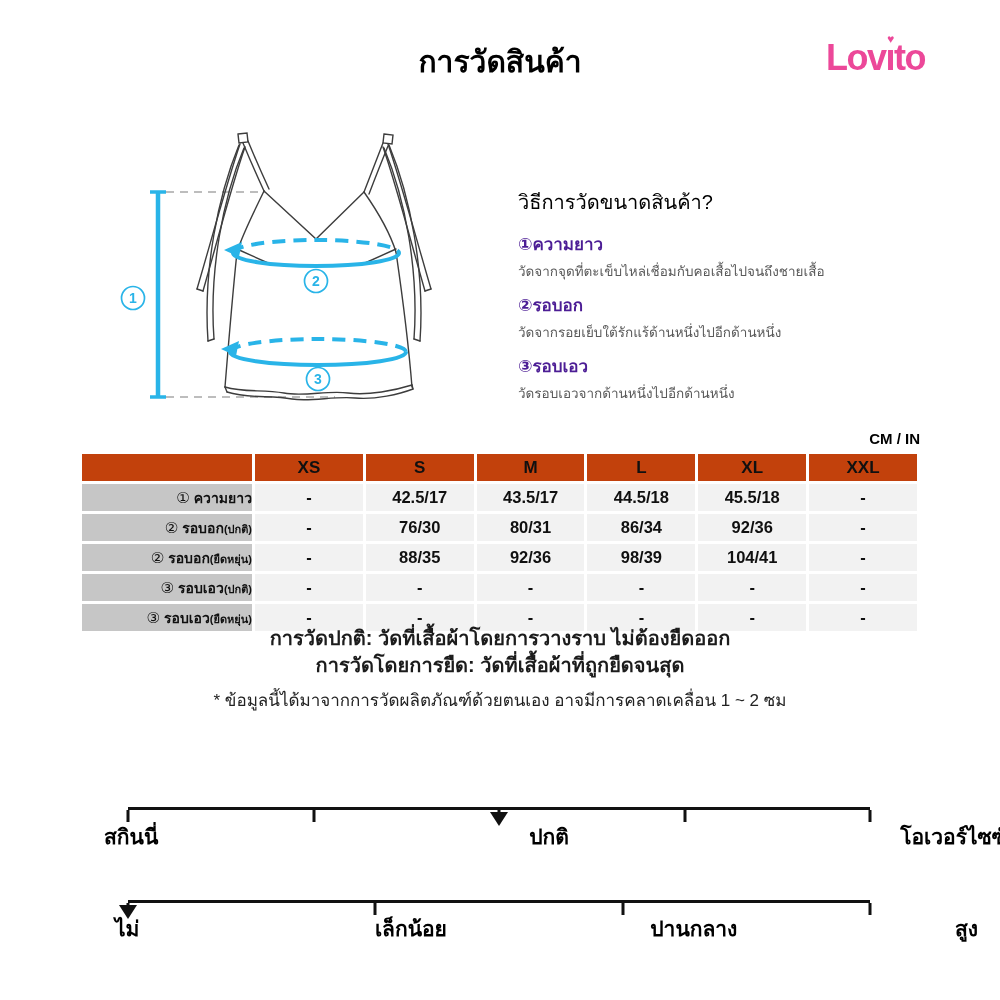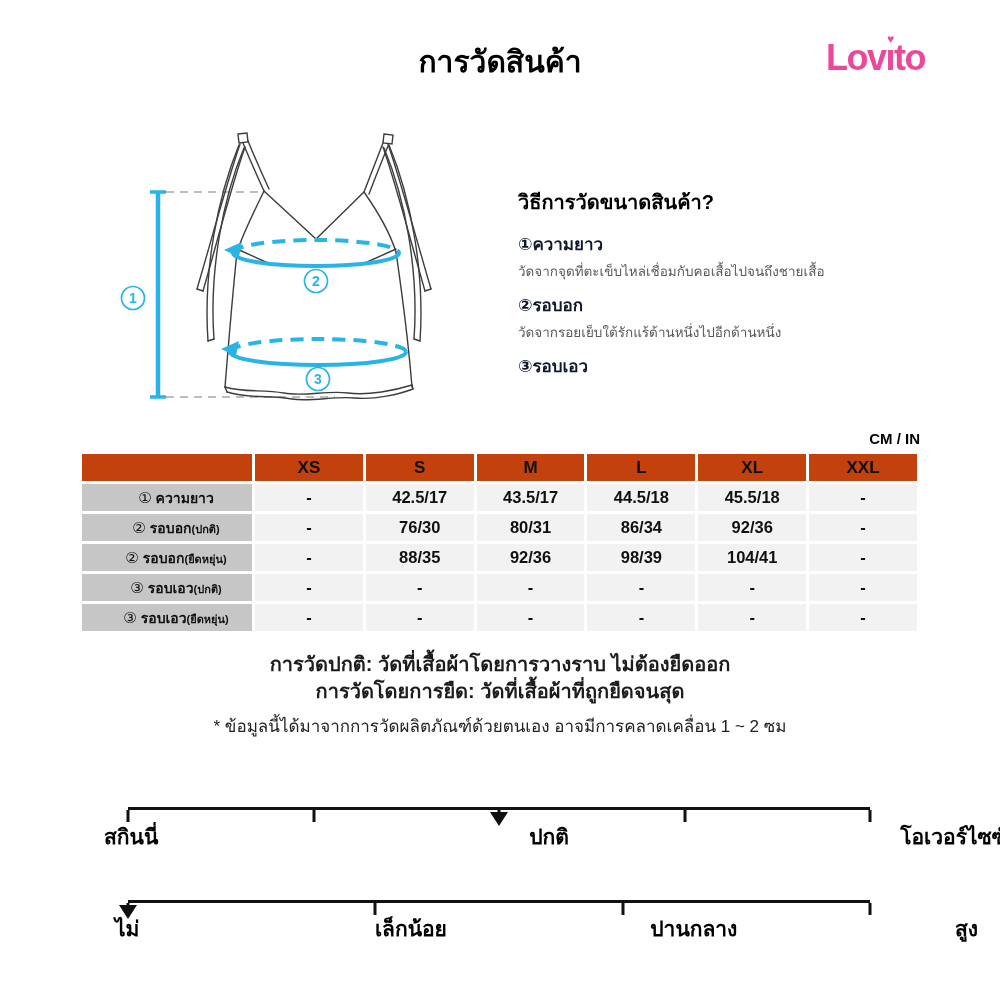--- a/index.html
+++ b/index.html
@@ -19,46 +19,46 @@
   }
   .logo-i { position:relative; display:inline-block; }
   .logo-heart {
     position:absolute; top:-4px; left:50%; transform:translateX(-50%);
     font-size:12px; line-height:12px;
   }
   
   #diagram { position:absolute; left:80px; top:118px; }
   
   .instructions { position:absolute; left:518px; top:186px; width:420px; }
-  .instructions h3 { font-size:20px; font-weight:700; color:#000; margin-bottom:12px; }
+  .instructions h3 { font-size:20px; font-weight:400; color:#000; margin-bottom:12px; }
   .instr-item { margin-bottom:9px; }
-  .instr-head { font-size:17px; font-weight:700; color:#0f172a; }
+  .instr-head { font-size:17px; font-weight:700; color:#4c1d95; }
   .instr-num { font-family:"DejaVu Sans",sans-serif; font-size:17px; font-weight:700; }
   .instr-desc { font-size:13.5px; color:#5a5a5a; margin-top:3px; }
   
   .unit-label {
     position:absolute; top:430px; right:80px; font-size:15px; font-weight:700; color:#000;
   }
   .size-table {
     position:absolute; left:79px; top:451px; width:841px;
     border-collapse:separate; border-spacing:3px; table-layout:fixed;
   }
   .size-table th, .size-table td {
     height:27px; text-align:center; vertical-align:middle; overflow:hidden; white-space:nowrap;
   }
   .size-table th { background:#c2410c; font-size:17px; font-weight:700; color:#101010; }
   .size-table td { background:#f2f2f2; font-size:16.5px; font-weight:700; color:#101010; }
   .size-table td.label-cell {
-    background:#c6c6c6; text-align:center; padding-left:18px; font-weight:700;
+    background:#c6c6c6; text-align:right; padding-left:18px; font-weight:700;
   }
   .rnum { font-family:"DejaVu Sans",sans-serif; font-size:15px; font-weight:400; margin-right:4px; }
   .rname { font-size:14px; font-weight:700; }
   .rvar { font-size:11px; font-weight:700; }
   
-  .notes { position:absolute; top:651px; left:0; right:0; text-align:center; }
+  .notes { position:absolute; top:625px; left:0; right:0; text-align:center; }
   .notes .note-line { font-size:20px; line-height:27px; font-weight:600; color:#1c1c1c; }
   .notes .disclaimer { font-size:17px; font-weight:500; color:#222; margin-top:7px; }
   
   .scale-title { position:absolute; left:0; right:0; text-align:center; font-size:22px; font-weight:700; color:#000; }
   .scale-line { position:absolute; left:128px; width:742px; border-top:3px solid #111; height:16px; }
   .tick { position:absolute; top:0; width:3px; height:12px; background:#111; transform:translateX(-50%); }
   .scale-marker {
     position:absolute; top:2px; width:0; height:0; transform:translateX(-50%);
     border-left:9px solid transparent; border-right:9px solid transparent; border-top:14px solid #111;
   }
@@ -157,20 +157,21 @@
     <div class="instr-item">
       <div class="instr-head"><span class="instr-num">①</span><span>ความยาว</span></div>
       <div class="instr-desc">วัดจากจุดที่ตะเข็บไหล่เชื่อมกับคอเสื้อไปจนถึงชายเสื้อ</div>
     </div>
     <div class="instr-item">
       <div class="instr-head"><span class="instr-num">②</span><span>รอบอก</span></div>
       <div class="instr-desc">วัดจากรอยเย็บใต้รักแร้ด้านหนึ่งไปอีกด้านหนึ่ง</div>
     </div>
     <div class="instr-item">
       <div class="instr-head"><span class="instr-num">③</span><span>รอบเอว</span></div>
+      <div class="instr-desc">วัดรอบเอวจากด้านหนึ่งไปอีกด้านหนึ่ง</div>
     </div>
   </div>
 
   <div class="unit-label">CM / IN</div>
 
   <table class="size-table">
     <colgroup>
         <col style="width:170px">
         <col>
         <col>

